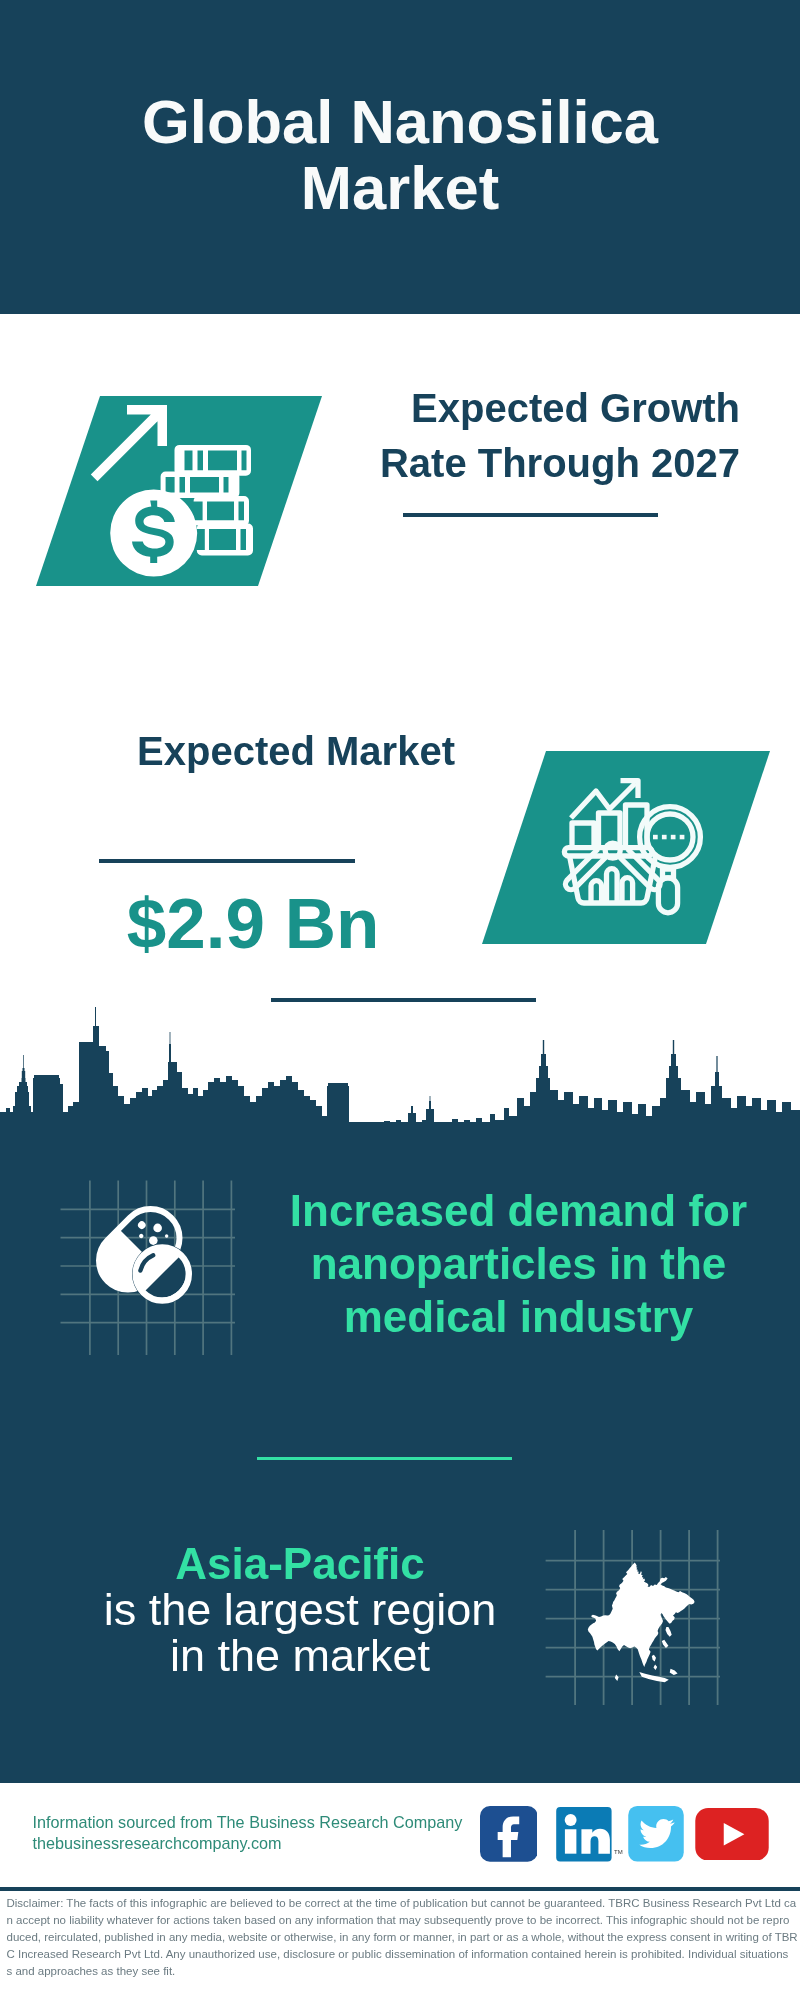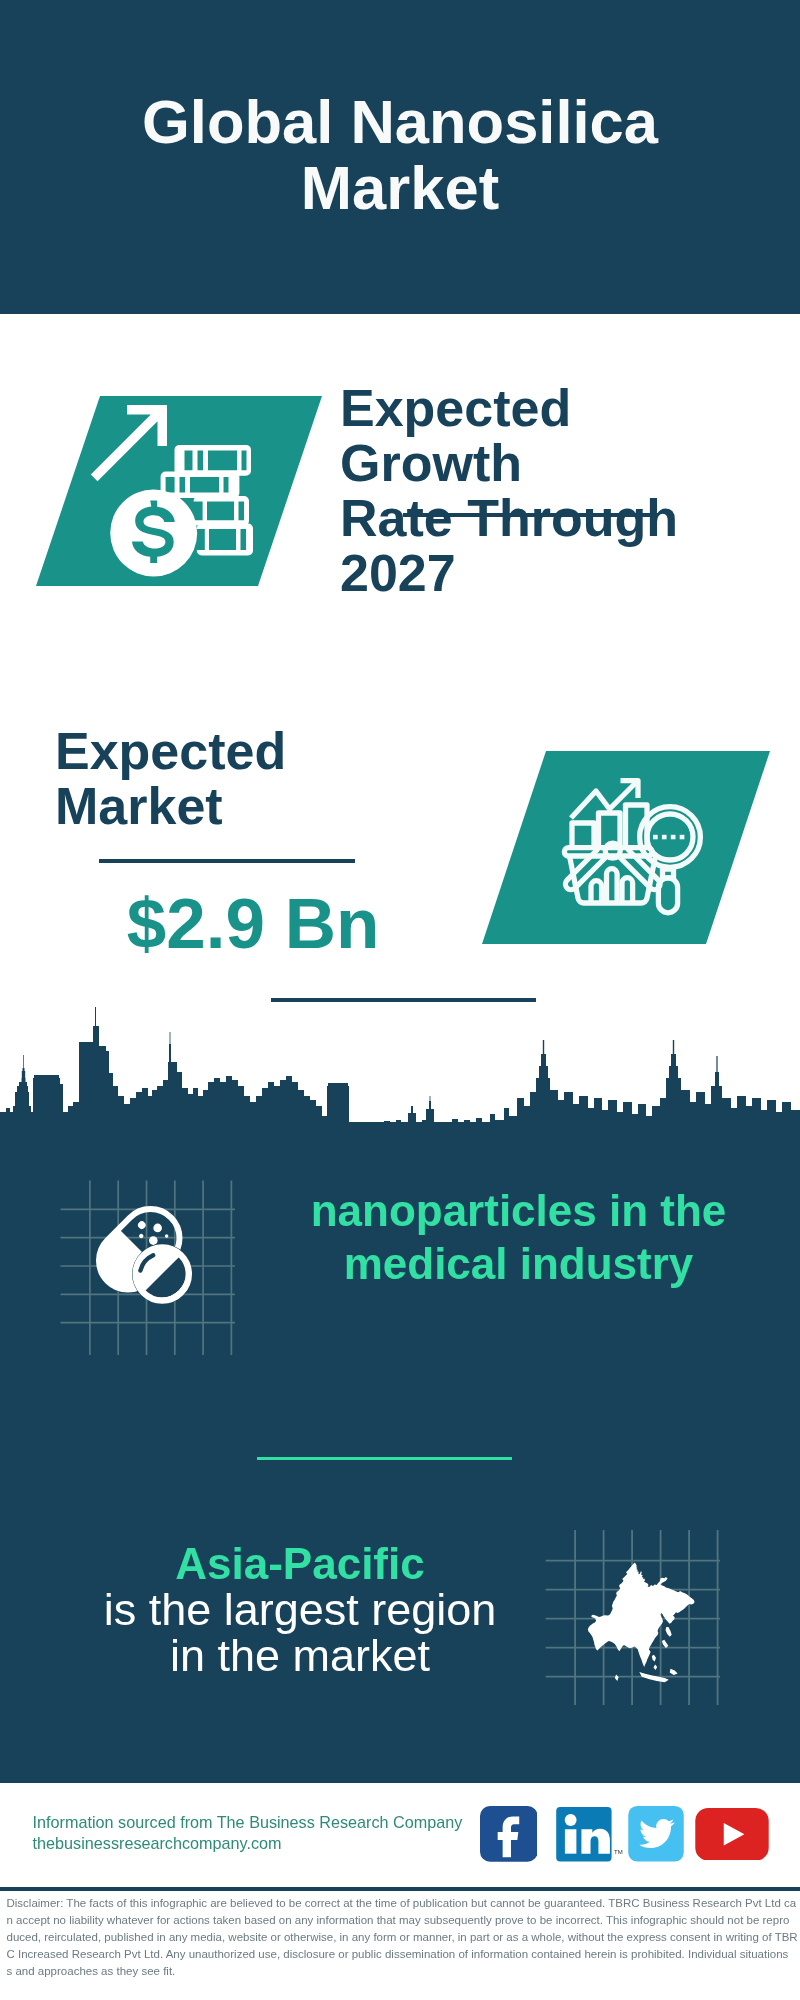--- a/index.html
+++ b/index.html
@@ -8,21 +8,21 @@
   .page { position:relative; width:800px; height:2000px; background:#fff; overflow:hidden;padding-left:28px; }
 
   .header { position:absolute; left:0; top:0; width:800px; height:314px; background:#17425a; }
   .title { position:absolute; left:100px; top:89px; width:600px; text-align:center;
            color:#f8fafa; font-size:61.5px; font-weight:bold; line-height:65.5px; }
 
   .rule { position:absolute; background:#17425a; height:4px; }
 
   .tile { position:absolute; }
 
-  .t-label { position:absolute; color:#17425a; font-size:52px; font-weight:bold; line-height:55px; text-align:left; }
+  .t-label { position:absolute; color:#17425a; font-size:40px; font-weight:bold; line-height:55px; text-align:right; }
   .t-val   { position:absolute; color:#19928a; font-weight:bold; text-align:center; }
 
   .darkpanel { position:absolute; left:0; top:1122px; width:800px; height:661px; background:#17425a; }
   .skyline   { position:absolute; left:0; top:1005px; width:800px; height:117px; display:block; }
 
   .g-head { position:absolute; color:#33e0a4; font-size:44px; font-weight:bold; line-height:53px; text-align:center; }
   .g-sub  { position:absolute; color:#ffffff; font-size:40px; font-weight:normal; line-height:50px; text-align:center; }
 
   .src { position:absolute; color:#2e8b78; font-size:16.2px; line-height:21.3px; }
   .disc-top { position:absolute; left:0; top:1887px; width:800px; height:3.5px; background:#17425a; }
@@ -140,20 +140,21 @@
       <g>
         <circle cx="104.25" cy="96" r="30.2" fill="#17425a"></circle>
         <circle cx="104.25" cy="96" r="26.8" fill="#ffffff"></circle>
         <path d="M123.1 76.9 A26.8 26.8 0 0 1 85.5 114.5 Z" fill="#17425a"></path>
         <circle cx="104.25" cy="96" r="26.55" fill="none" stroke="#ffffff" stroke-width="6.4"></circle>
         <path d="M95.2 77.3 A22.8 22.8 0 0 0 82.4 92.5" fill="none" stroke="#17425a" stroke-width="4.4" stroke-linecap="round"></path>
       </g>
     </g>
   </svg>
   <div class="g-head" style="left:278px;top:1184px;width:481px">
+    <div>Increased demand for</div>
     <div>nanoparticles in the</div>
     <div>medical industry</div>
   </div>
   <div class="rule" style="left:257px;top:1457px;width:255px;height:3.4px;background:#33e0a4"></div>
 
   <div class="g-head" style="left:55px;top:1537px;width:490px">
     <div>Asia-Pacific</div>
   </div>
   <div class="g-sub" style="left:55px;top:1587px;width:490px;font-size:45px;line-height:46px">
     <div>is the largest region</div>

